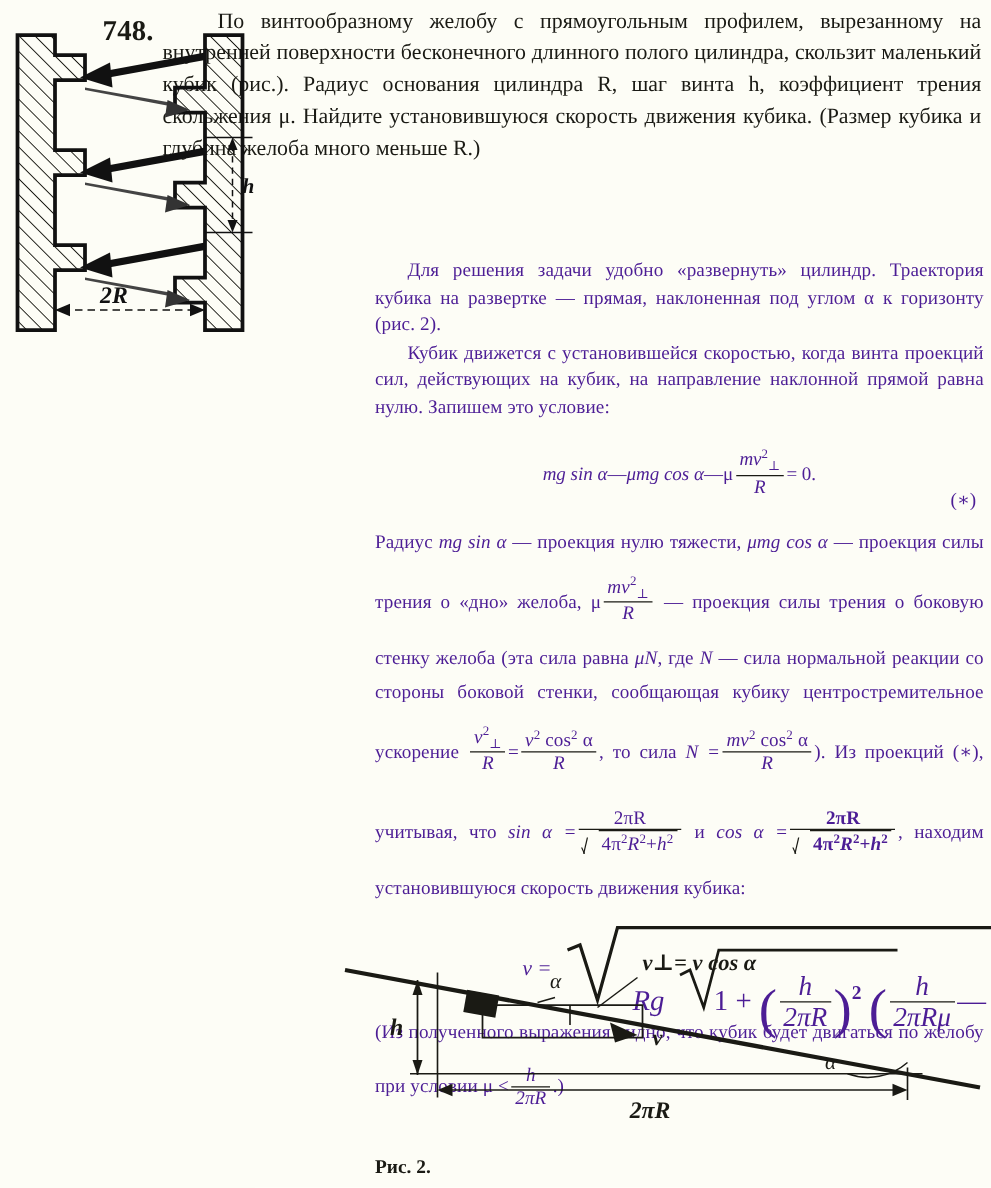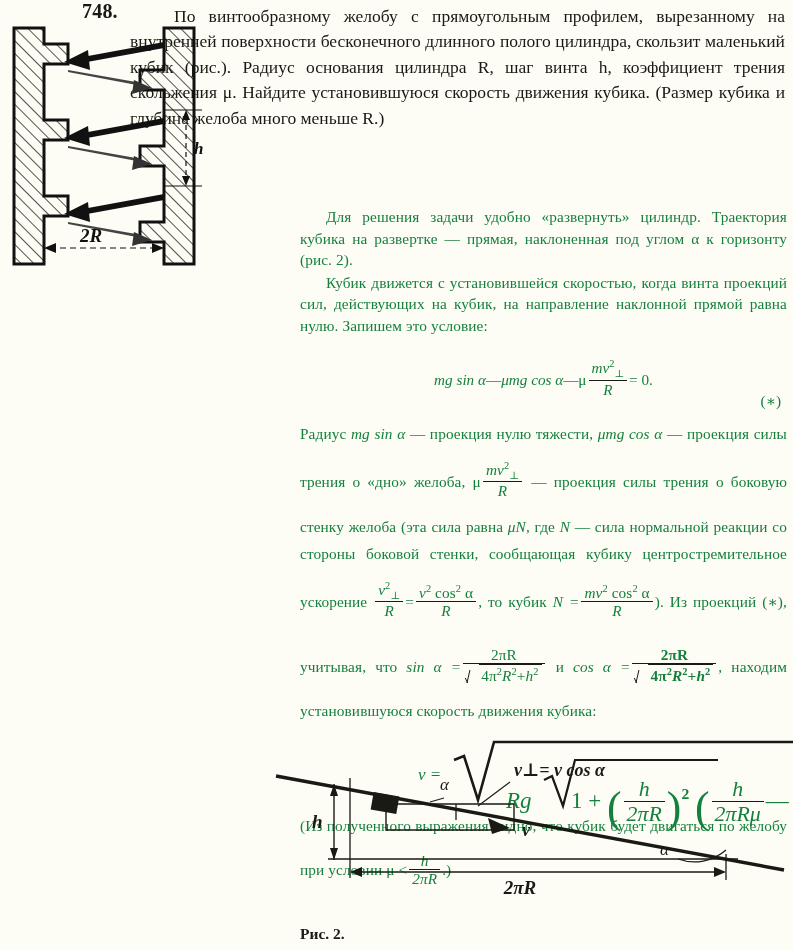--- a/index.html
+++ b/index.html
@@ -14,23 +14,23 @@
     background: #fdfdf6;
     font-family: "Liberation Serif", "DejaVu Serif", serif;
     color: #1a1a14;
     overflow: hidden;
   }
 
   
   #problem-number {
     position: absolute;
     left: 82px;
-    top: 0;
+    top: 12px;
     font-weight: bold;
-    font-size: 20px;
+    font-size: 23px;
     letter-spacing: .2px;
   }
   #problem-text {
     position: absolute;
     left: 130px;
     top: 4px;
     width: 655px;
     font-size: 17.5px;
     line-height: 25.4px;
     text-align: justify;
@@ -48,21 +48,21 @@
   }
 
   
   #solution {
     position: absolute;
     left: 300px;
     top: 206px;
     width: 487px;
     font-size: 15.2px;
     line-height: 1.0;
-    color: #15803d;
+    color: #4c1d95;
   }
   .ptext {
     text-align: justify;
     text-justify: inter-word;
     font-size: 15.3px;
     line-height: 21.5px;
     letter-spacing: .1px;
   }
   .ptext.indent { text-indent: 26px; }
   .ptext i, .mi { font-style: italic; font-family: "Liberation Serif", serif; }
@@ -228,21 +228,21 @@
     <span>Радиус</span>
     <span class="mi">mg sin α</span>
     <span>— проекция нулю тяжести,</span>
     <span class="mi">μmg cos α</span>
     <span>— проекция силы трения о «дно» желоба,</span>
     <span>μ</span><span class="frac"><span class="num"><span class="mi">mv</span><sup class="exp">2</sup><sub class="sb">⊥</sub></span><span class="den mi">R</span></span>
     <span>— проекция силы трения о боковую стенку желоба (эта сила равна</span>
     <span class="mi">μN</span><span>, где</span>
     <span class="mi">N</span>
     <span>— сила нормальной реакции со стороны боковой стенки, сообщающая кубику центростремительное ускорение</span>
-    <span class="frac"><span class="num"><span class="mi">v</span><sup class="exp">2</sup><sub class="sb">⊥</sub></span><span class="den mi">R</span></span>=<span class="frac"><span class="num"><span class="mi">v</span><sup class="exp">2</sup> cos<sup class="exp">2</sup> α</span><span class="den mi">R</span></span><span>, то кубик</span>
+    <span class="frac"><span class="num"><span class="mi">v</span><sup class="exp">2</sup><sub class="sb">⊥</sub></span><span class="den mi">R</span></span>=<span class="frac"><span class="num"><span class="mi">v</span><sup class="exp">2</sup> cos<sup class="exp">2</sup> α</span><span class="den mi">R</span></span><span>, то сила</span>
     <span class="mi">N =</span><span class="frac"><span class="num"><span class="mi">mv</span><sup class="exp">2</sup> cos<sup class="exp">2</sup> α</span><span class="den mi">R</span></span><span>). Из проекций</span>
     <span>(∗), учитывая, что</span>
     <span class="mi">sin α =</span><span class="frac"><span class="num">2πR</span><span class="den"><span class="rad"><span class="radbar">4π<sup class="exp">2</sup><span class="mi">R</span><sup class="exp">2</sup>+<span class="mi">h</span><sup class="exp">2</sup></span></span></span></span>
     <span>и</span>
     <span class="mi">cos α =</span><span class="frac" style="font-weight:bold"><span class="num">2πR</span><span class="den"><span class="rad"><span class="radbar">4π<sup class="exp">2</sup><span class="mi">R</span><sup class="exp">2</sup>+<span class="mi">h</span><sup class="exp">2</sup></span></span></span></span><span>, находим установившуюся скорость движения кубика:</span>
   </div>
 
   <div id="answer-eq">
     <span class="lbl mi">v =</span>
     <svg width="400" height="82" viewBox="0 0 400 82" style="position:absolute;left:152px;top:6px;">

